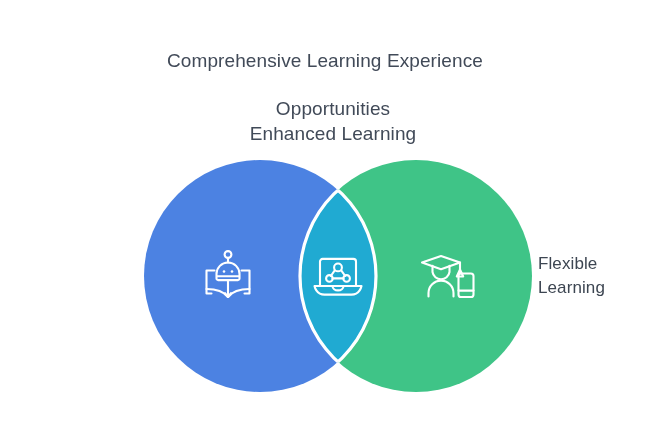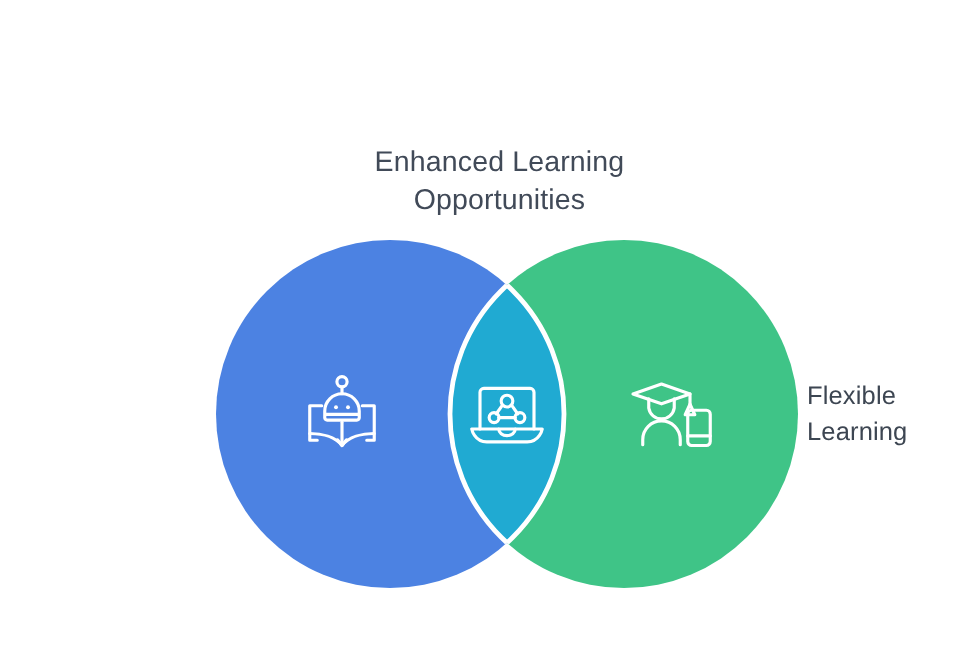--- a/index.html
+++ b/index.html
@@ -92,24 +92,25 @@
   .icon-slot svg { display: block; width: 62px; height: 62px; }
   #icon-left   { left: 197px; top: 245px; }
   #icon-center { left: 307px; top: 245px; }
   #icon-right  { left: 417px; top: 245px; }
 </style>
 </head>
 <body style="background: rgb(255, 255, 255);">
 
 <div class="stage">
 
+  <div class="main-title" style="color: rgb(65, 74, 88);">Comprehensive Learning Experience</div>
 
   <div class="center-title" style="color: rgb(65, 74, 88);">
+    <span class="ln">Opportunities</span>
     <span class="ln">Enhanced Learning</span>
-    <span class="ln">Opportunities</span>
   </div>
 
 
   <div class="side-label right" style="color: rgb(61, 70, 82);">
     <span class="ln">Flexible</span>
     <span class="ln">Learning</span>
   </div>
 
   <svg class="venn-svg" viewBox="0 0 650 446" xmlns="http://www.w3.org/2000/svg">
     <defs>

